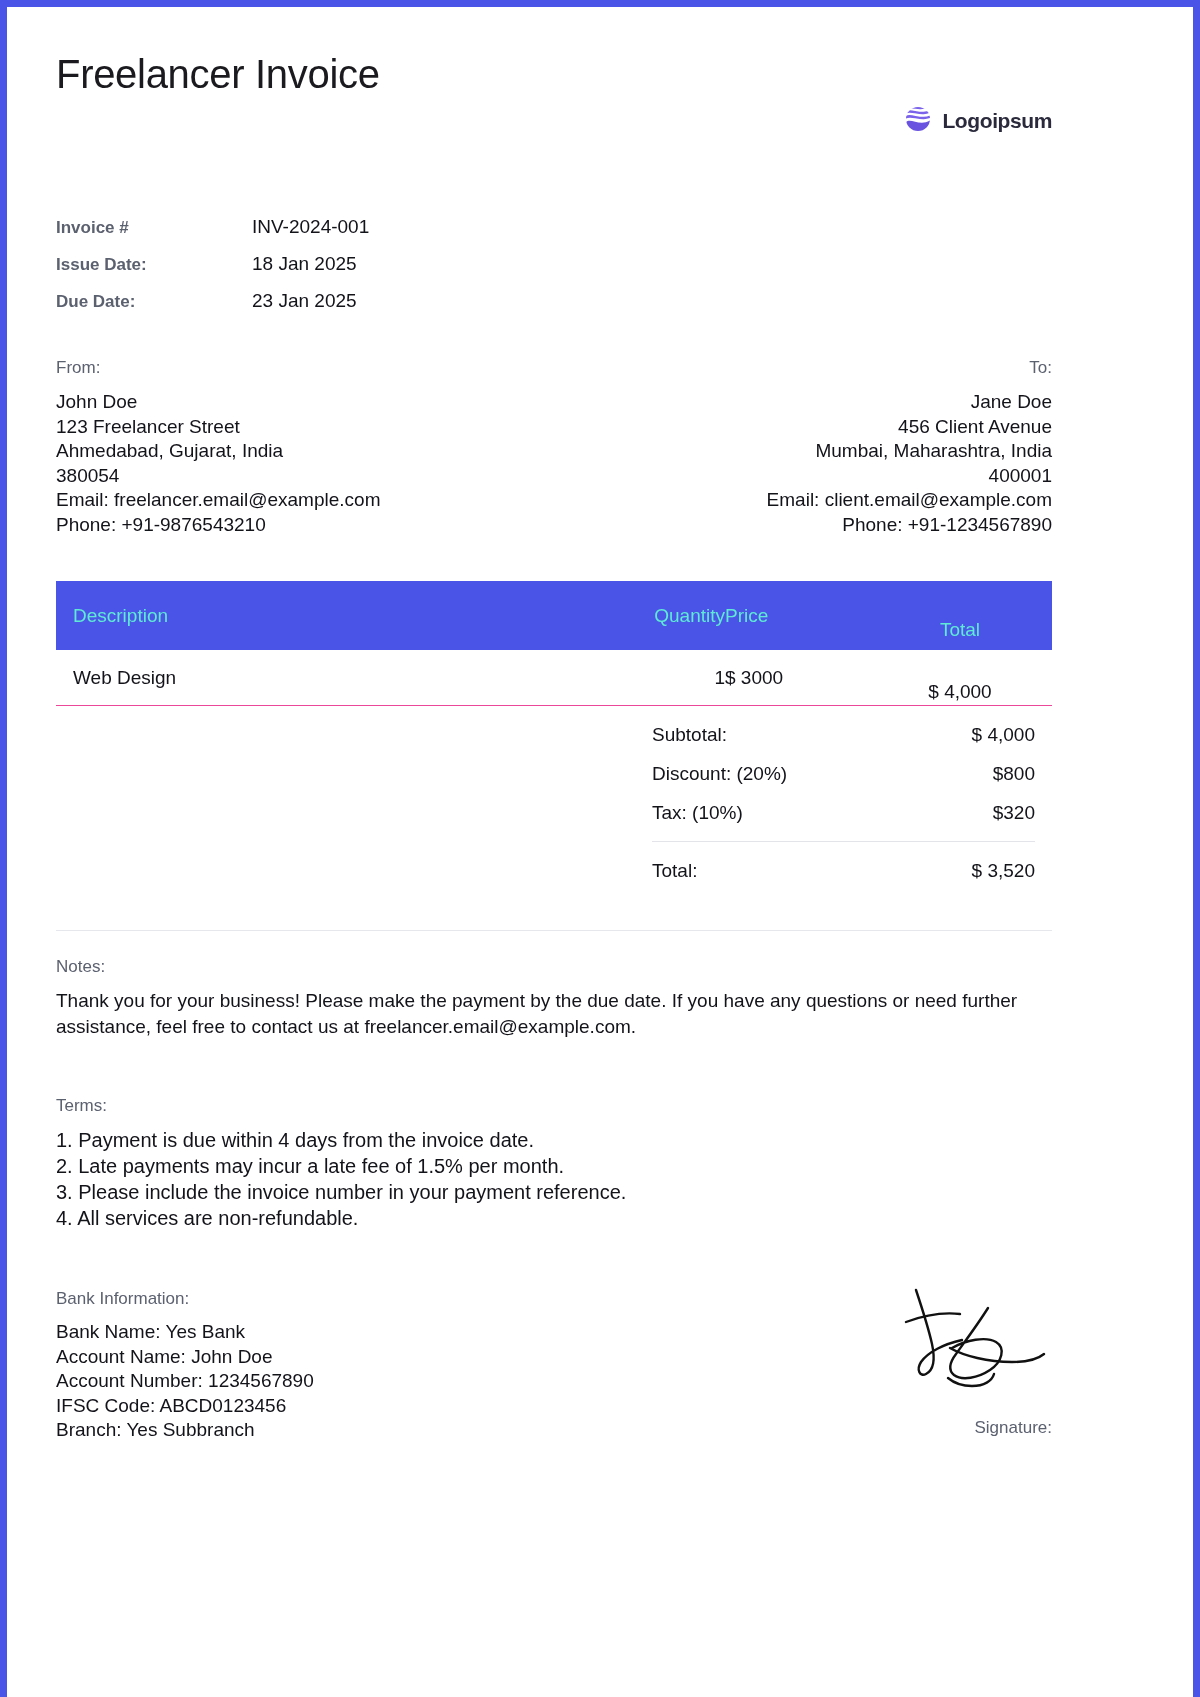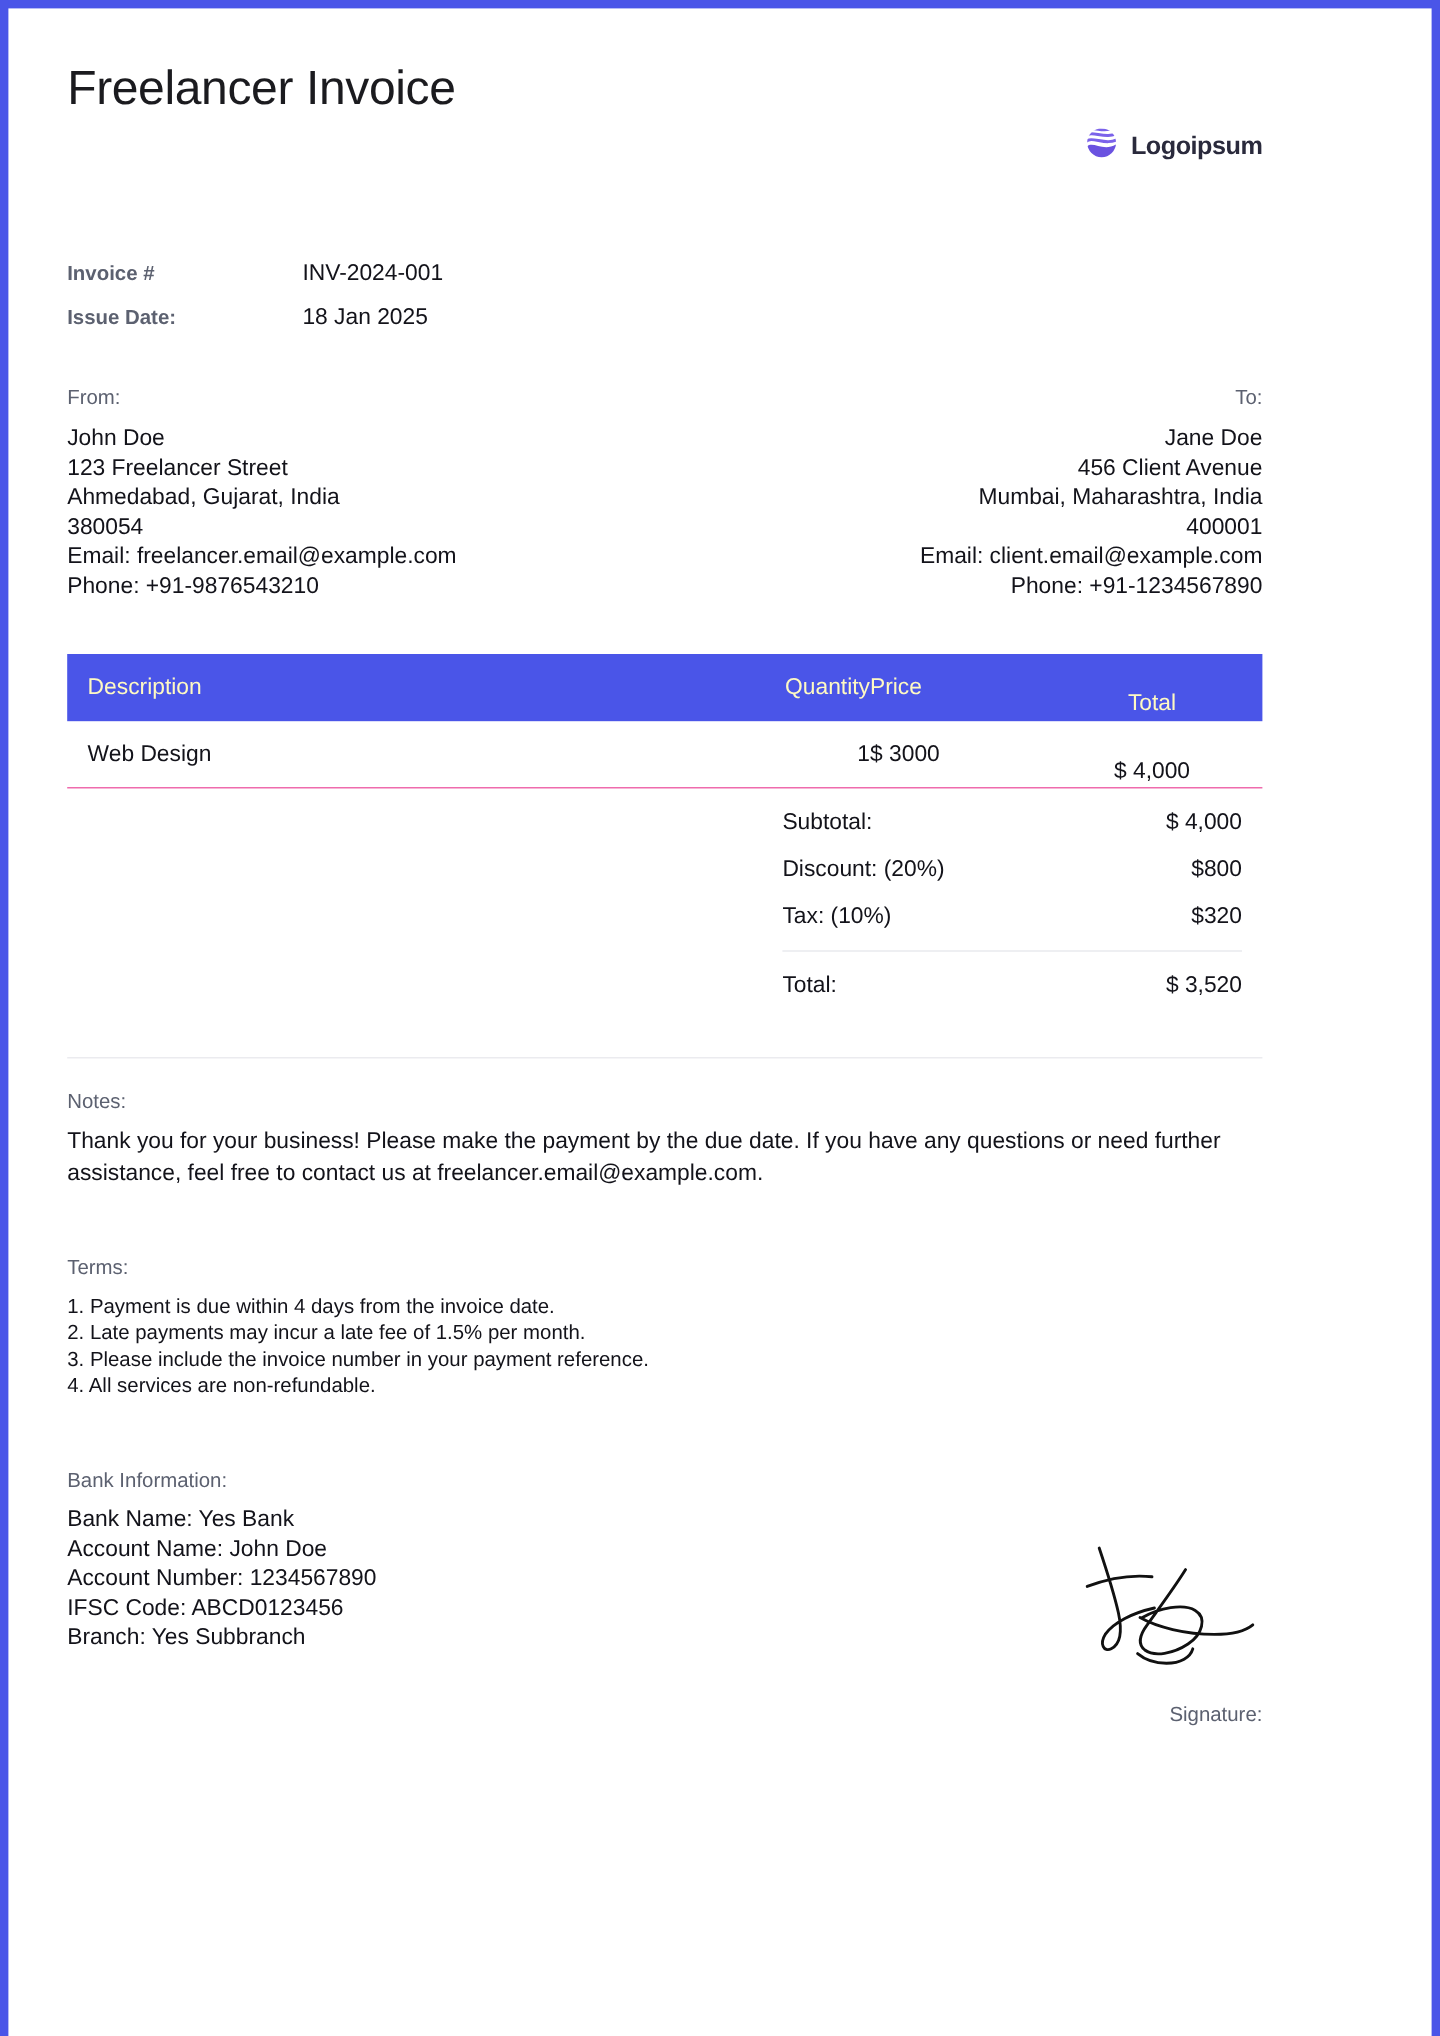--- a/index.html
+++ b/index.html
@@ -116,22 +116,22 @@
 
   
   .items {
     margin-top: 44px;
     width: 996px;
   }
   .items-head {
     display: flex;
     align-items: center;
     background: #4a55e8;
-    color: #fef9c3;
-    height: 56px;
+    color: #5eead4;
+    height: 69px;
     padding: 0 17px;
   }
   .items-head .th {
     font-size: 19px;
     font-weight: 400;
   }
   .col-desc  { flex: 0 0 482px; text-align: left; }
   .col-qty   { flex: 0 0 170px; text-align: right; }
   .col-price { flex: 0 0 160px; }
   .col-total { flex: 0 0 150px; text-align: center; margin-top: 28px; }
@@ -184,21 +184,21 @@
     margin-bottom: 11px;
   }
   .block-text {
     font-size: 19px;
     color: #13131a;
     line-height: 1.37;
     max-width: 980px;
   }
   .terms-block { margin-top: 56px; }
   .term-line {
-    font-size: 17px;
+    font-size: 20px;
     color: #13131a;
     line-height: 1.3;
   }
   .bank-block { margin-top: 58px; }
   .bank-line {
     font-size: 19px;
     color: #13131a;
     line-height: 1.29;
   }
 
@@ -252,20 +252,24 @@
 
     <div class="meta">
       <div class="meta-row">
         <div class="meta-label">Invoice #</div>
         <div class="meta-value">INV-2024-001</div>
       </div>
       <div class="meta-row">
         <div class="meta-label">Issue Date:</div>
         <div class="meta-value">18 Jan 2025</div>
       </div>
+      <div class="meta-row">
+        <div class="meta-label">Due Date:</div>
+        <div class="meta-value">23 Jan 2025</div>
+      </div>
     </div>
 
     <div class="parties">
       <div class="party from">
         <div class="party-label">From:</div>
         <div class="party-line">John Doe</div>
         <div class="party-line">123 Freelancer Street</div>
         <div class="party-line">Ahmedabad, Gujarat, India</div>
         <div class="party-line">380054</div>
         <div class="party-line">Email: freelancer.email@example.com</div>

